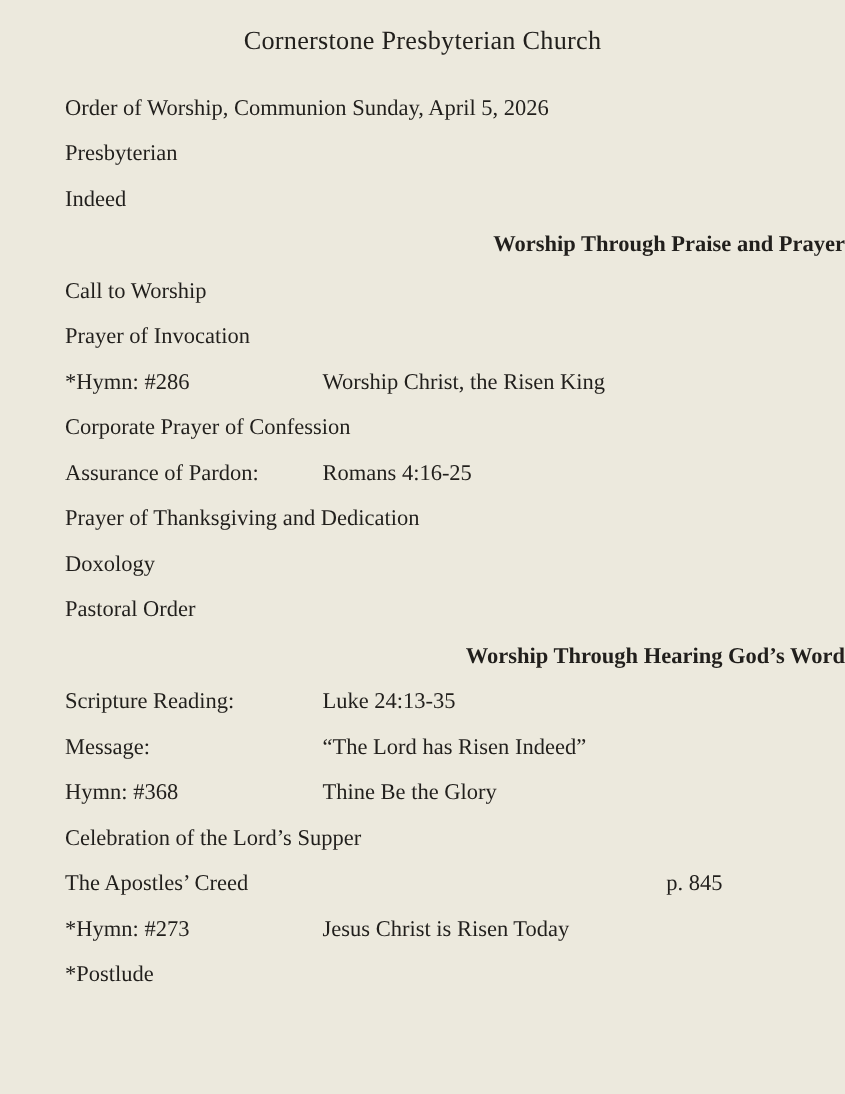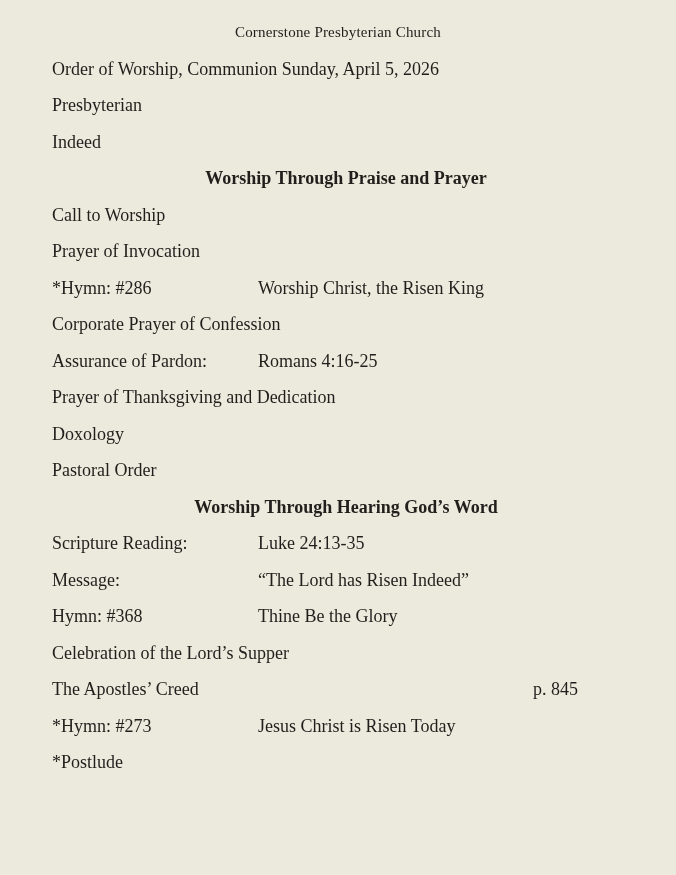--- a/index.html
+++ b/index.html
@@ -15,39 +15,39 @@
     overflow: hidden;
   }
   .doc {
     position: relative;
     width: 676px;
     height: 875px;
   }
   .doc-title {
     padding-top: 19px;
     text-align: center;
-    font-size: 15px;
+    font-size: 21px;
     line-height: 27px;
     letter-spacing: 0.2px;
   }
   .lines {
-    margin-top: 5px;
+    margin-top: 22px;
   }
   .row {
     position: relative;
     height: 36.5px;
     display: flex;
     align-items: center;
     padding-left: 52px;
     font-size: 18px;
     white-space: nowrap;
   }
   .row.heading {
     padding-left: 16px;
-    justify-content: center;
+    justify-content: flex-end;
     font-weight: bold;
   }
   .label {
     display: inline-block;
     min-width: 206px;
   }
   .page {
     position: absolute;
     left: 533px;
     top: 0;

